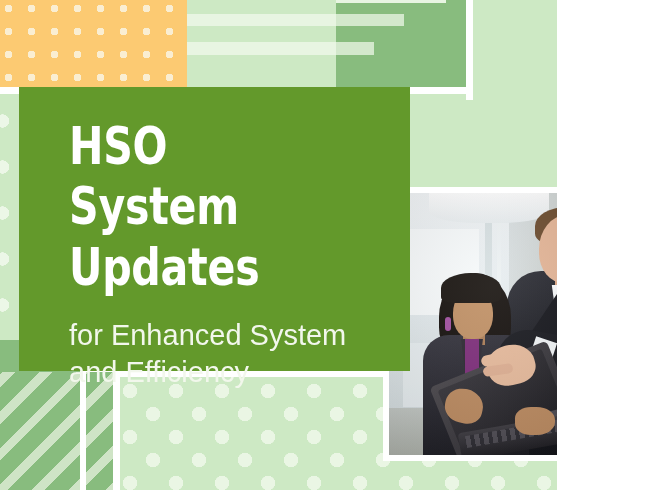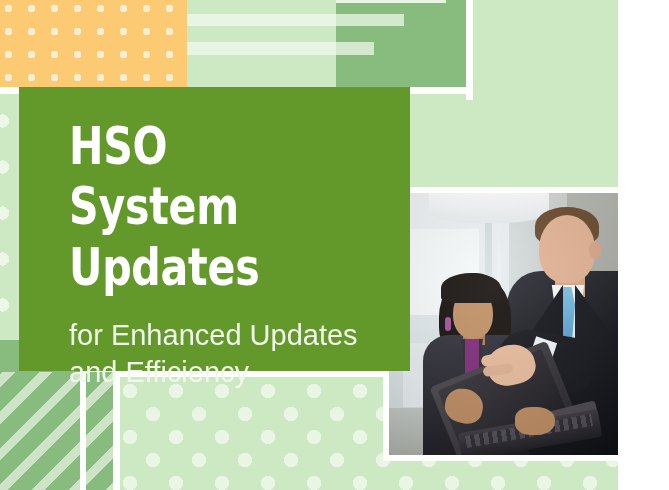--- a/index.html
+++ b/index.html
@@ -4,21 +4,21 @@
 <style>
   html,body{margin:0;padding:0;}
   body{
     width:669px;height:490px;
     font-family:"Liberation Sans", sans-serif;
     background:#ffffff;
     overflow:hidden;
   }
   #poster{
     position:relative;
-    width:618px;height:490px;
+    width:557px;height:490px;
     overflow:hidden;
     background:#f9a8d4;
   }
 
   
   .layer{position:absolute;}
 
   
   .bg-pale{left:0;top:0;width:669px;height:490px;background:#cde9c4;}
 
@@ -300,18 +300,18 @@
       <div class="ph m-finger2"></div>
 
       <div class="ph photo-vig"></div>
     </div>
   </div>
 
   <div class="layer card">
     <div class="card-body">
       <h1 class="title">HSO System
 Updates</h1>
-      <p class="subtitle">for Enhanced Updates
+      <p class="subtitle">for Enhanced System
 and Efficiency</p>
     </div>
   </div>
 
 </div>
 
 </body></html>

